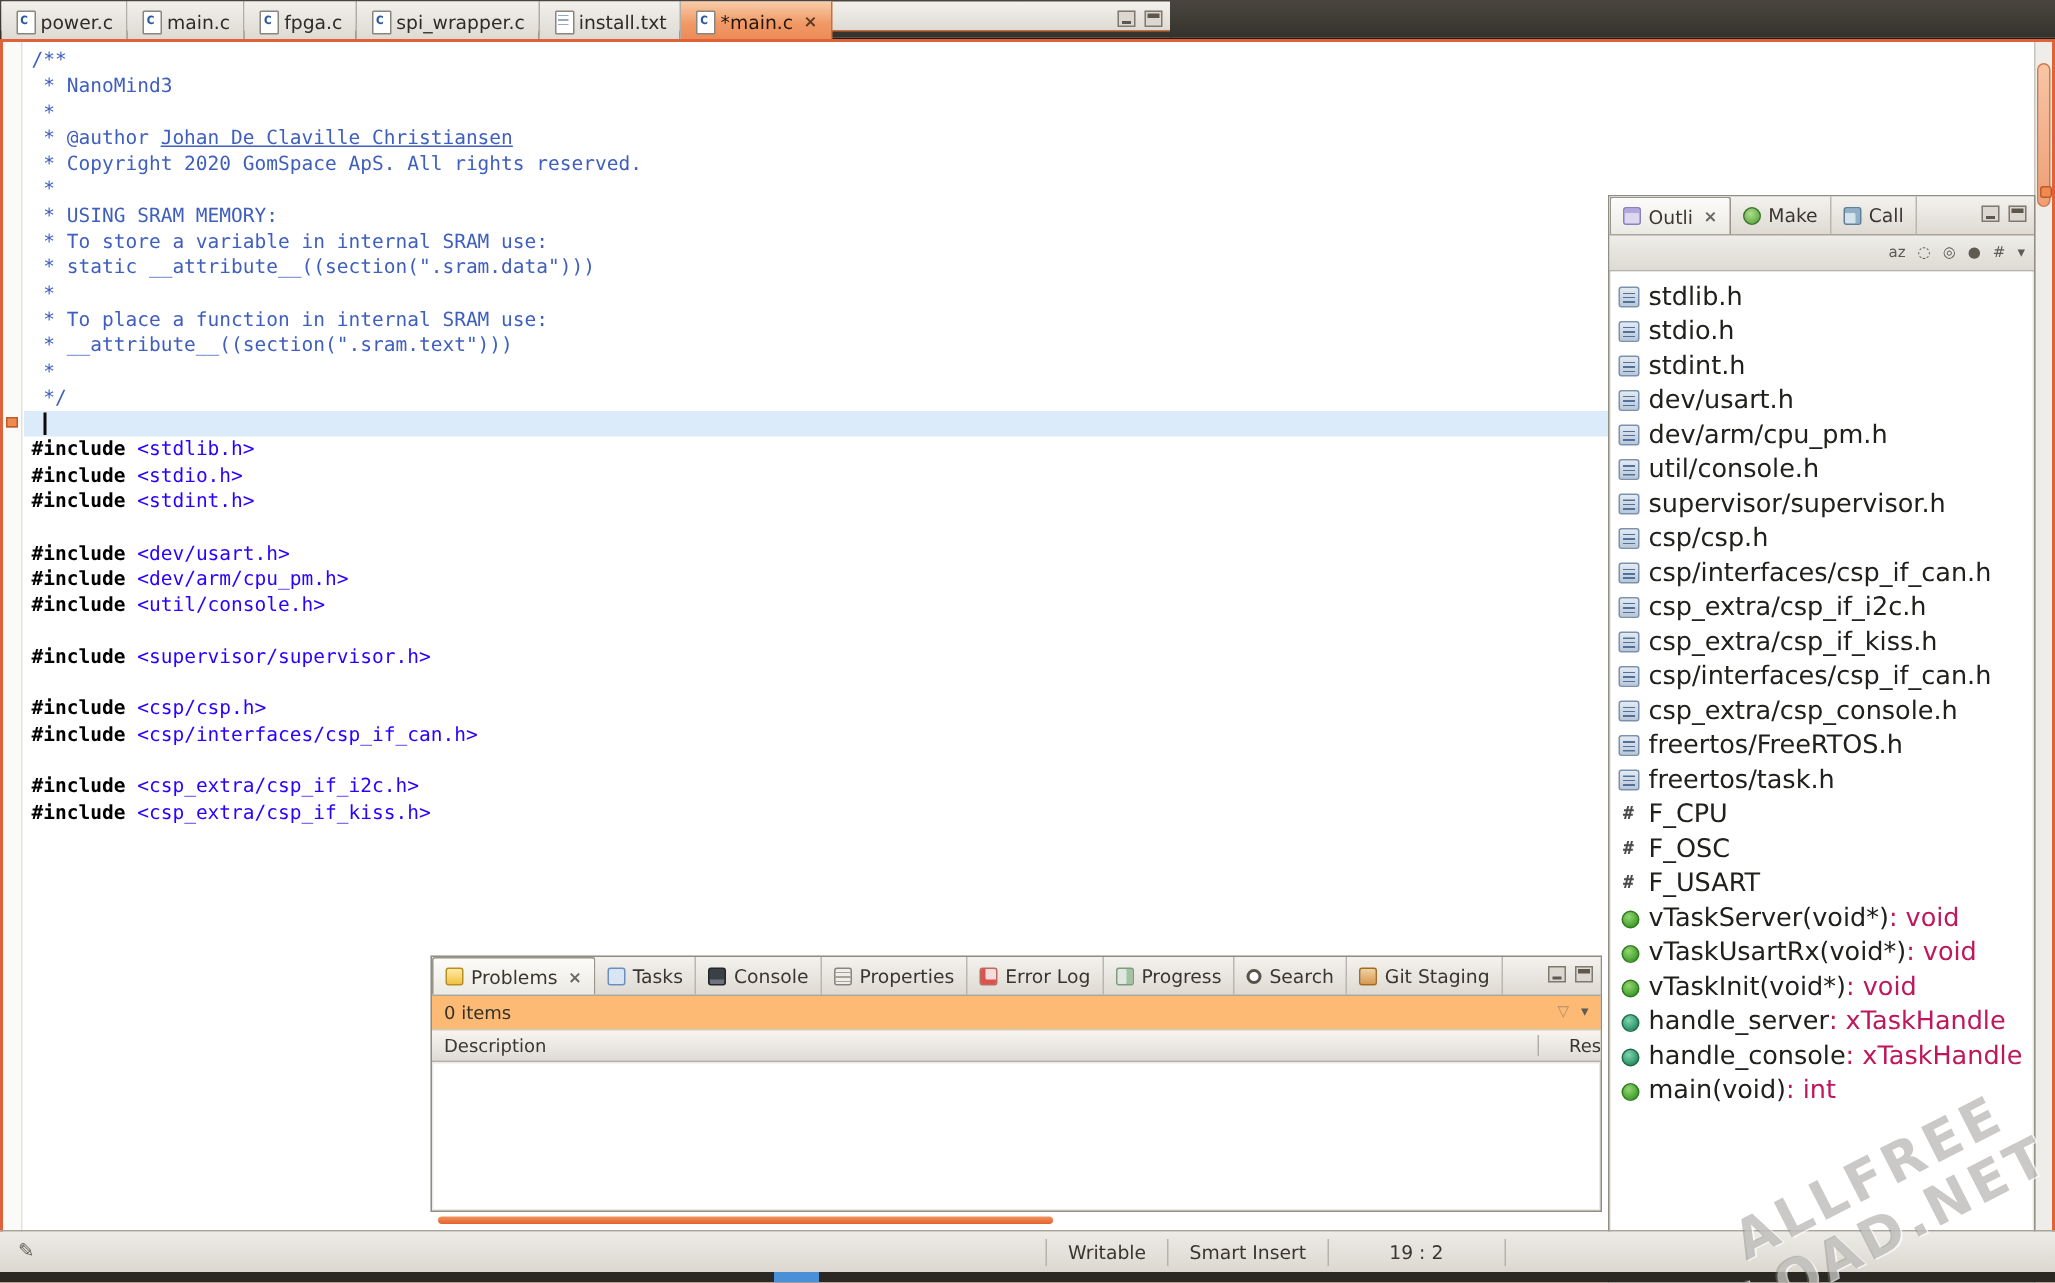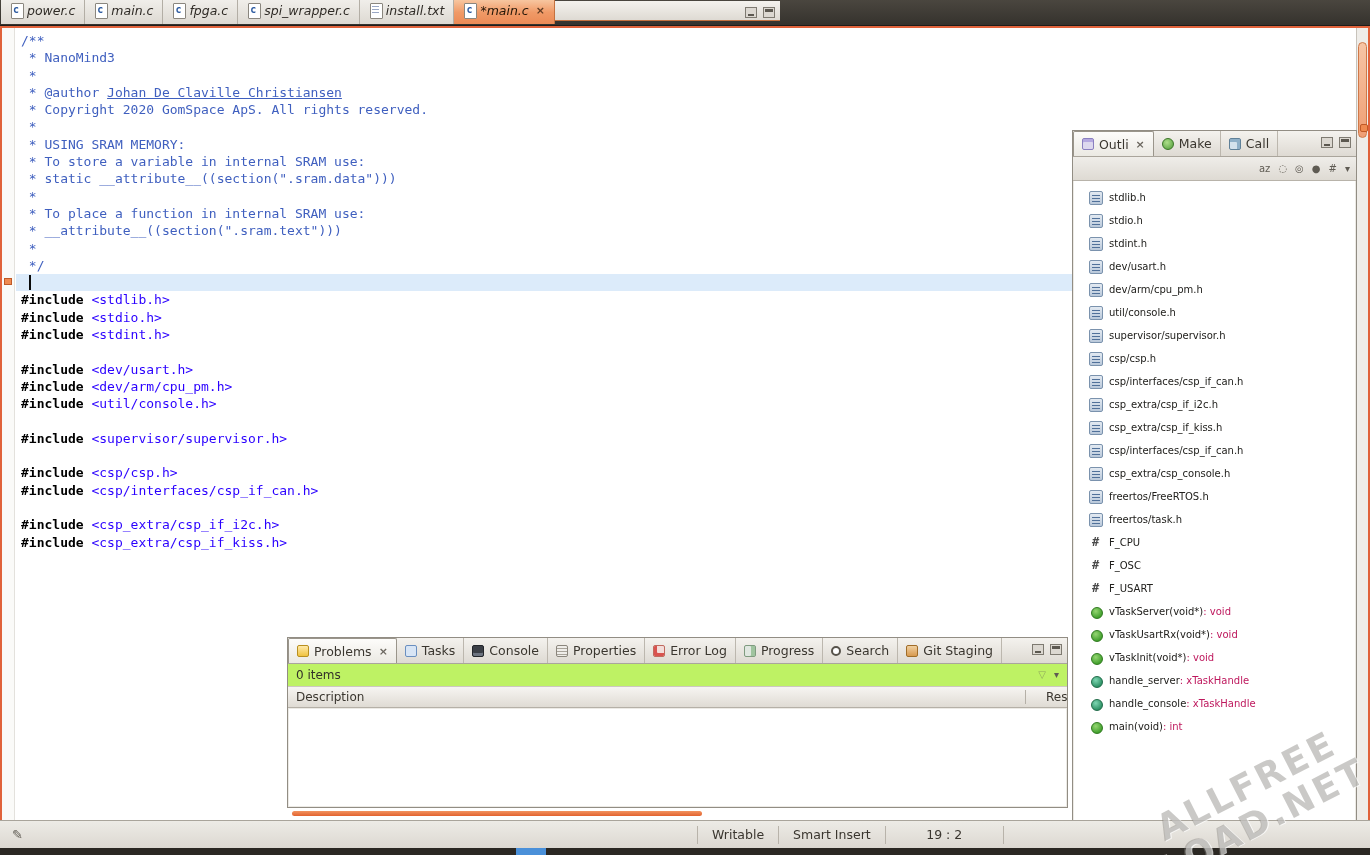--- a/index.html
+++ b/index.html
@@ -74,21 +74,21 @@
 .ic-bin::after{content:"01";position:absolute;left:1px;top:2px;width:13px;height:11px;background:#3a5e92;border:1px solid #23406b;color:#fff;font:bold 7px "DejaVu Sans Mono",monospace;text-align:center;line-height:10px;border-radius:2px;}
 .ic-arch::after{content:"";position:absolute;left:1px;top:2px;width:13px;height:11px;background:repeating-linear-gradient(#cfcac1 0 2px,#8d887f 2px 3px);border:1px solid #6e6a61;border-radius:2px;}
 .ic-incl::after{content:"";position:absolute;left:1px;top:2px;width:13px;height:11px;background:linear-gradient(#e8eef5,#bccbdb);border:1px solid #7a92ad;border-radius:2px;box-shadow:inset 0 -3px 0 #9fb4c9;}
 .ic-file{width:12px;height:15px;}
 .ic-file::before{content:"";position:absolute;left:1px;top:0;width:11px;height:14px;background:#fff;border:1px solid #8a867e;border-radius:1px;}
 .ic-file.lines::after{content:"";position:absolute;left:3px;top:3px;width:7px;height:8px;background:repeating-linear-gradient(#9aa7c4 0 1px,transparent 1px 3px);}
 .ic-file.letter::after{content:attr(data-glyph);position:absolute;left:3px;top:1px;color:#2c5aa0;font:bold 10px "DejaVu Sans Mono",monospace;}
 
 
 #editor-group{left:287px;top:94px;width:781px;height:539px;border:1px solid #928d84;background:#e7e4de;}
-#edtabs-bar{height:20px;background:linear-gradient(#f4f2ee,#dedad3);display:flex;align-items:center;position:relative;border-bottom:1px solid #c4703f;font-style:italic;}
+#edtabs-bar{height:20px;background:linear-gradient(#f4f2ee,#dedad3);display:flex;align-items:flex-start;position:relative;border-bottom:1px solid #c4703f;}
 #edtabs{display:flex;}
 .edtab{display:flex;align-items:center;gap:5px;height:26px;padding:0 9px;font-size:12.5px;color:#2f2b26;background:linear-gradient(#f2f0ec,#ddd9d2);border-right:1px solid #b3aea5;white-space:nowrap;}
 .edtab.active{background:linear-gradient(#f8cda9,#f09a67 55%,#ec8a55);border-right:1px solid #c4713f;color:#241608;}
 .edtab .closex{color:#5e3a22;}
 #editor-frame{position:absolute;left:0;top:26px;right:0;bottom:0;border:2px solid #e0623b;background:#fff;}
 #ruler{position:absolute;left:0;top:0;bottom:0;width:13px;background:#fafaf8;border-right:1px solid #e3e1dc;}
 #ruler-mark{position:absolute;left:2px;top:250px;width:8px;height:7px;background:#ef8a50;border:1px solid #c05a28;}
 #code{position:absolute;left:14px;top:0;right:12px;bottom:0;overflow:hidden;font-family:"DejaVu Sans Mono","Liberation Mono",monospace;font-size:13px;padding-top:4px;}
 .cline{height:17.3px;line-height:17.3px;white-space:pre;padding-left:5px;position:relative;}
 .cline.cur{background:#dcebfa;}
@@ -96,21 +96,21 @@
 .tok-c{color:#3f5fbf;}
 .tok-cu{color:#3f5fbf;text-decoration:underline;}
 .tok-d{color:#000000;font-weight:bold;}
 .tok-h{color:#2a00ff;}
 .tok-p{color:#000;}
 #ed-scroll{position:absolute;right:0;top:0;bottom:0;width:12px;background:#efede9;border-left:1px solid #c8c3bb;}
 #ed-thumb{position:absolute;left:1px;top:14px;width:9px;height:96px;background:linear-gradient(#f7c5a5,#ef9e74);border:1px solid #d07848;border-radius:5px;}
 
 
 #bottom-panel{left:287px;top:637px;width:781px;height:171px;}
-#countbar{height:23px;background:#bef264;border-bottom:1px solid #cdc8c0;display:flex;align-items:center;padding:0 8px;font-size:12px;color:#33302a;}
+#countbar{height:23px;background:#fdba74;border-bottom:1px solid #cdc8c0;display:flex;align-items:center;padding:0 8px;font-size:12px;color:#33302a;}
 #countbar .spacer{flex:1;}
 #thead{height:21px;background:linear-gradient(#f7f5f2,#dfdbd4);border-bottom:1px solid #b5b0a7;display:flex;align-items:center;font-size:12px;color:#3a362f;}
 #thead .col-desc{flex:1;padding-left:8px;}
 #thead .col-res{width:42px;border-left:1px solid #b5b0a7;padding-left:20px;overflow:hidden;}
 #tbody{position:absolute;left:1px;right:1px;top:71px;bottom:1px;background:#fff;}
 .mini{width:12px;height:12px;border-radius:2px;position:relative;flex:none;}
 .mini-problems{background:linear-gradient(#ffe9a8,#f0c340);border:1px solid #b98f1f;}
 .mini-tasks{background:#d8e5f5;border:1px solid #6a8fc0;}
 .mini-console{background:#3b3f46;border:1px solid #23262b;box-shadow:inset 0 -3px 0 #6d7480;}
 .mini-properties{background:repeating-linear-gradient(#efede9 0 2px,#a8a39a 2px 3px);border:1px solid #8a857c;}
@@ -120,21 +120,21 @@
 .mini-git{background:linear-gradient(#f0d0a0,#d89a50);border:1px solid #a06c28;}
 .mini-outline{background:#ddd8ee;border:1px solid #8a7fc0;box-shadow:inset 0 3px 0 #b4a8e0;}
 .mini-make{background:radial-gradient(circle at 40% 35%,#aede8a,#4f9b38);border:1px solid #3a7526;border-radius:50%;}
 .mini-call{background:#d4e2ec;border:1px solid #5f8098;box-shadow:inset -3px 3px 0 #8fb0c8;}
 .mini-pe{background:linear-gradient(#eef3f8,#c3d2e2);border:1px solid #7a92ad;}
 
 
 #outline{left:1072px;top:94px;width:285px;height:726px;margin-top:36px;}
 #outl-viewbar{justify-content:flex-end;}
 #outline-list{position:absolute;left:1px;right:1px;top:50px;bottom:1px;background:#fff;overflow:hidden;padding-top:5px;}
-.orow{height:23px;display:flex;align-items:center;font-size:10px;color:#21201d;padding-left:15px;white-space:nowrap;}
+.orow{height:23px;display:flex;align-items:center;font-size:17px;color:#21201d;padding-left:5px;white-space:nowrap;}
 .oc{display:inline-block;width:14px;height:14px;position:relative;flex:none;margin-right:6px;}
 .oc-inc{background:linear-gradient(#e3eaf2,#b9c8da);border:1px solid #7a92ad;border-radius:2px;}
 .oc-inc::after{content:"";position:absolute;left:2px;right:2px;top:3px;height:7px;background:repeating-linear-gradient(#51719a 0 1px,transparent 1px 3px);}
 .oc-def::before{content:"#";position:absolute;left:3px;top:-1px;color:#4a4a4a;font:bold 12px "DejaVu Sans Mono",monospace;}
 .oc-fn::before{content:"";position:absolute;left:2px;top:2px;width:10px;height:10px;border-radius:50%;background:radial-gradient(circle at 38% 32%,#95d672,#3f9e2b 75%);border:1px solid #2f7a1e;}
 .oc-var::before{content:"";position:absolute;left:2px;top:2px;width:10px;height:10px;border-radius:50%;background:radial-gradient(circle at 38% 32%,#7ed6b2,#2b8f63 75%);border:1px solid #1e6b48;}
 .otype{color:#be185d;}
 
 
 #statusbar{position:absolute;left:0;top:820px;width:1370px;height:28px;background:linear-gradient(#edebe6,#dcd8d1);border-top:1px solid #a9a49b;font-size:12.5px;color:#3a362f;}

